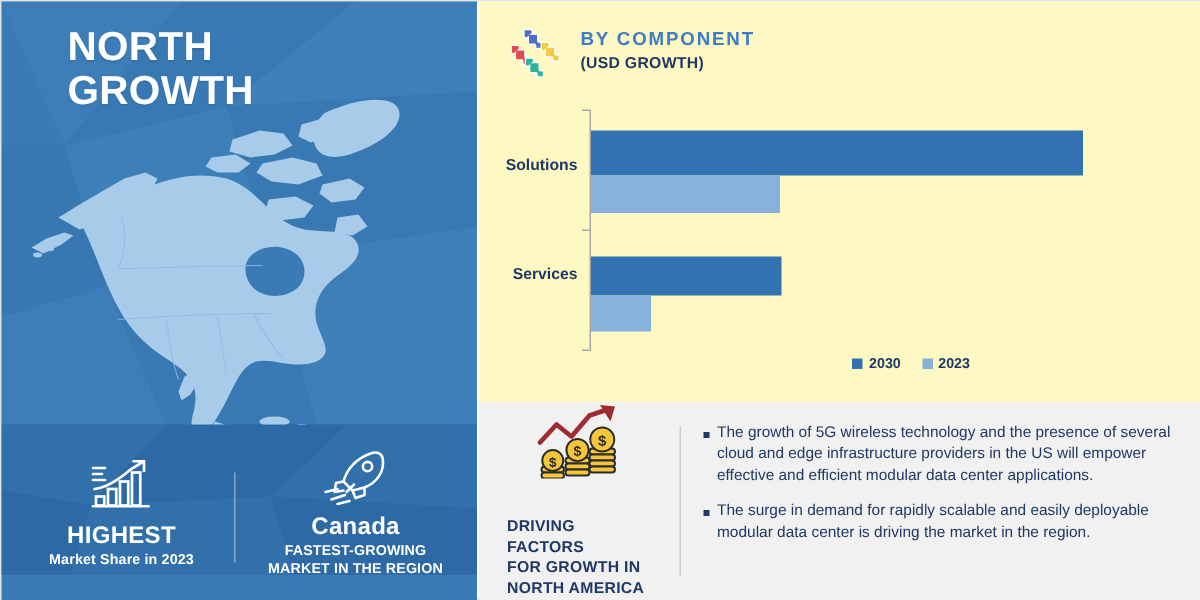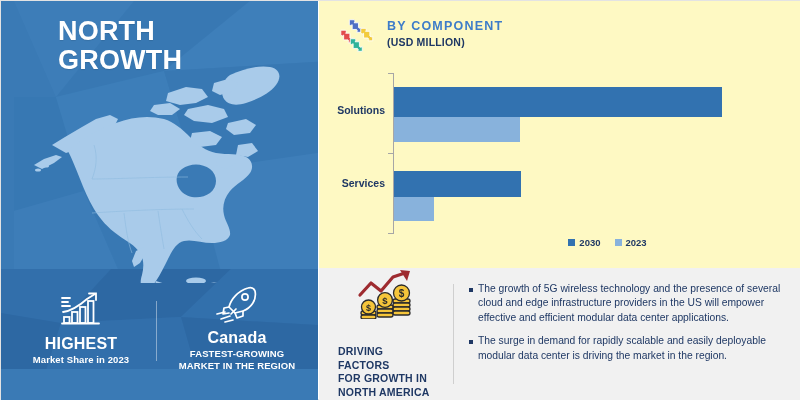--- a/index.html
+++ b/index.html
@@ -18,38 +18,38 @@
 
   
   #left-panel{
     position:absolute;left:0;top:0;width:317px;height:400px;
     background:#3a7ab5;
     overflow:hidden;
   }
   
   #left-facets{position:absolute;inset:0;}
   #map-zone{
-    position:absolute;left:13px;top:0;width:317px;height:282px;overflow:hidden;
+    position:absolute;left:0;top:0;width:317px;height:282px;overflow:hidden;
   }
   #region-title{
     position:absolute;left:44px;top:16px;
     color:#ffffff;
     font-family:"Liberation Sans",sans-serif;
     font-weight:bold;
     font-size:27px;
     line-height:29px;
     letter-spacing:.2px;
     text-shadow:0 1px 1px rgba(0,0,0,.10);
     z-index:4;
   }
   #region-title span{display:block;}
   #map-svg{position:absolute;left:18px;top:52px;z-index:2;}
 
   #stats-zone{
-    position:absolute;left:0;top:268px;width:317px;height:100px;
+    position:absolute;left:0;top:282px;width:317px;height:100px;
     background:#2f6ca8;
     overflow:hidden;
   }
   #stats-facets{position:absolute;inset:0;}
   .stat-wrap{
     position:absolute;top:0;height:118px;
     display:flex;flex-direction:column;align-items:center;justify-content:center;
     z-index:3;
   }
   #stat-highest{left:6px;width:148px;}
@@ -303,21 +303,21 @@
 
           <path d="M4,16 h5 a2,2 0 0 1 0,3.2 h4.6 v5 a2,2 0 0 0 3,0 v5 h-5 a2,2 0 0 0 0,-3 h-4.6 v-5 a2,2 0 0 1 -3,0 z" fill="#e24b4b"></path>
 
           <path d="M14,25 h5 a2,2 0 0 1 0,3.2 h4.6 v5 a2,2 0 0 0 3,0 v5 h-5 a2,2 0 0 0 0,-3 h-4.6 v-5 a2,2 0 0 1 -3,0 z" fill="#2fb39a"></path>
 
           <path d="M25,14 h5 a2,2 0 0 1 0,3.2 h4.6 v5 a2,2 0 0 0 3,0 v5 h-5 a2,2 0 0 0 0,-3 h-4.6 v-5 a2,2 0 0 1 -3,0 z" fill="#f2cb3e"></path>
         </g>
       </svg>
       <div id="chart-head-text">
         <div id="chart-title">BY  COMPONENT</div>
-        <div id="chart-subtitle">(USD MILLION)</div>
+        <div id="chart-subtitle">(USD GROWTH)</div>
       </div>
     </div>
 
     <div id="plot">
       <div id="axis-line"></div>
       <div class="axis-tick" style="top:72px;"></div>
       <div class="axis-tick" style="top:152px;"></div>
       <div class="axis-tick" style="top:232px;"></div>
 
       <div class="cat-label" style="left:2px;top:103px;">Solutions</div>

